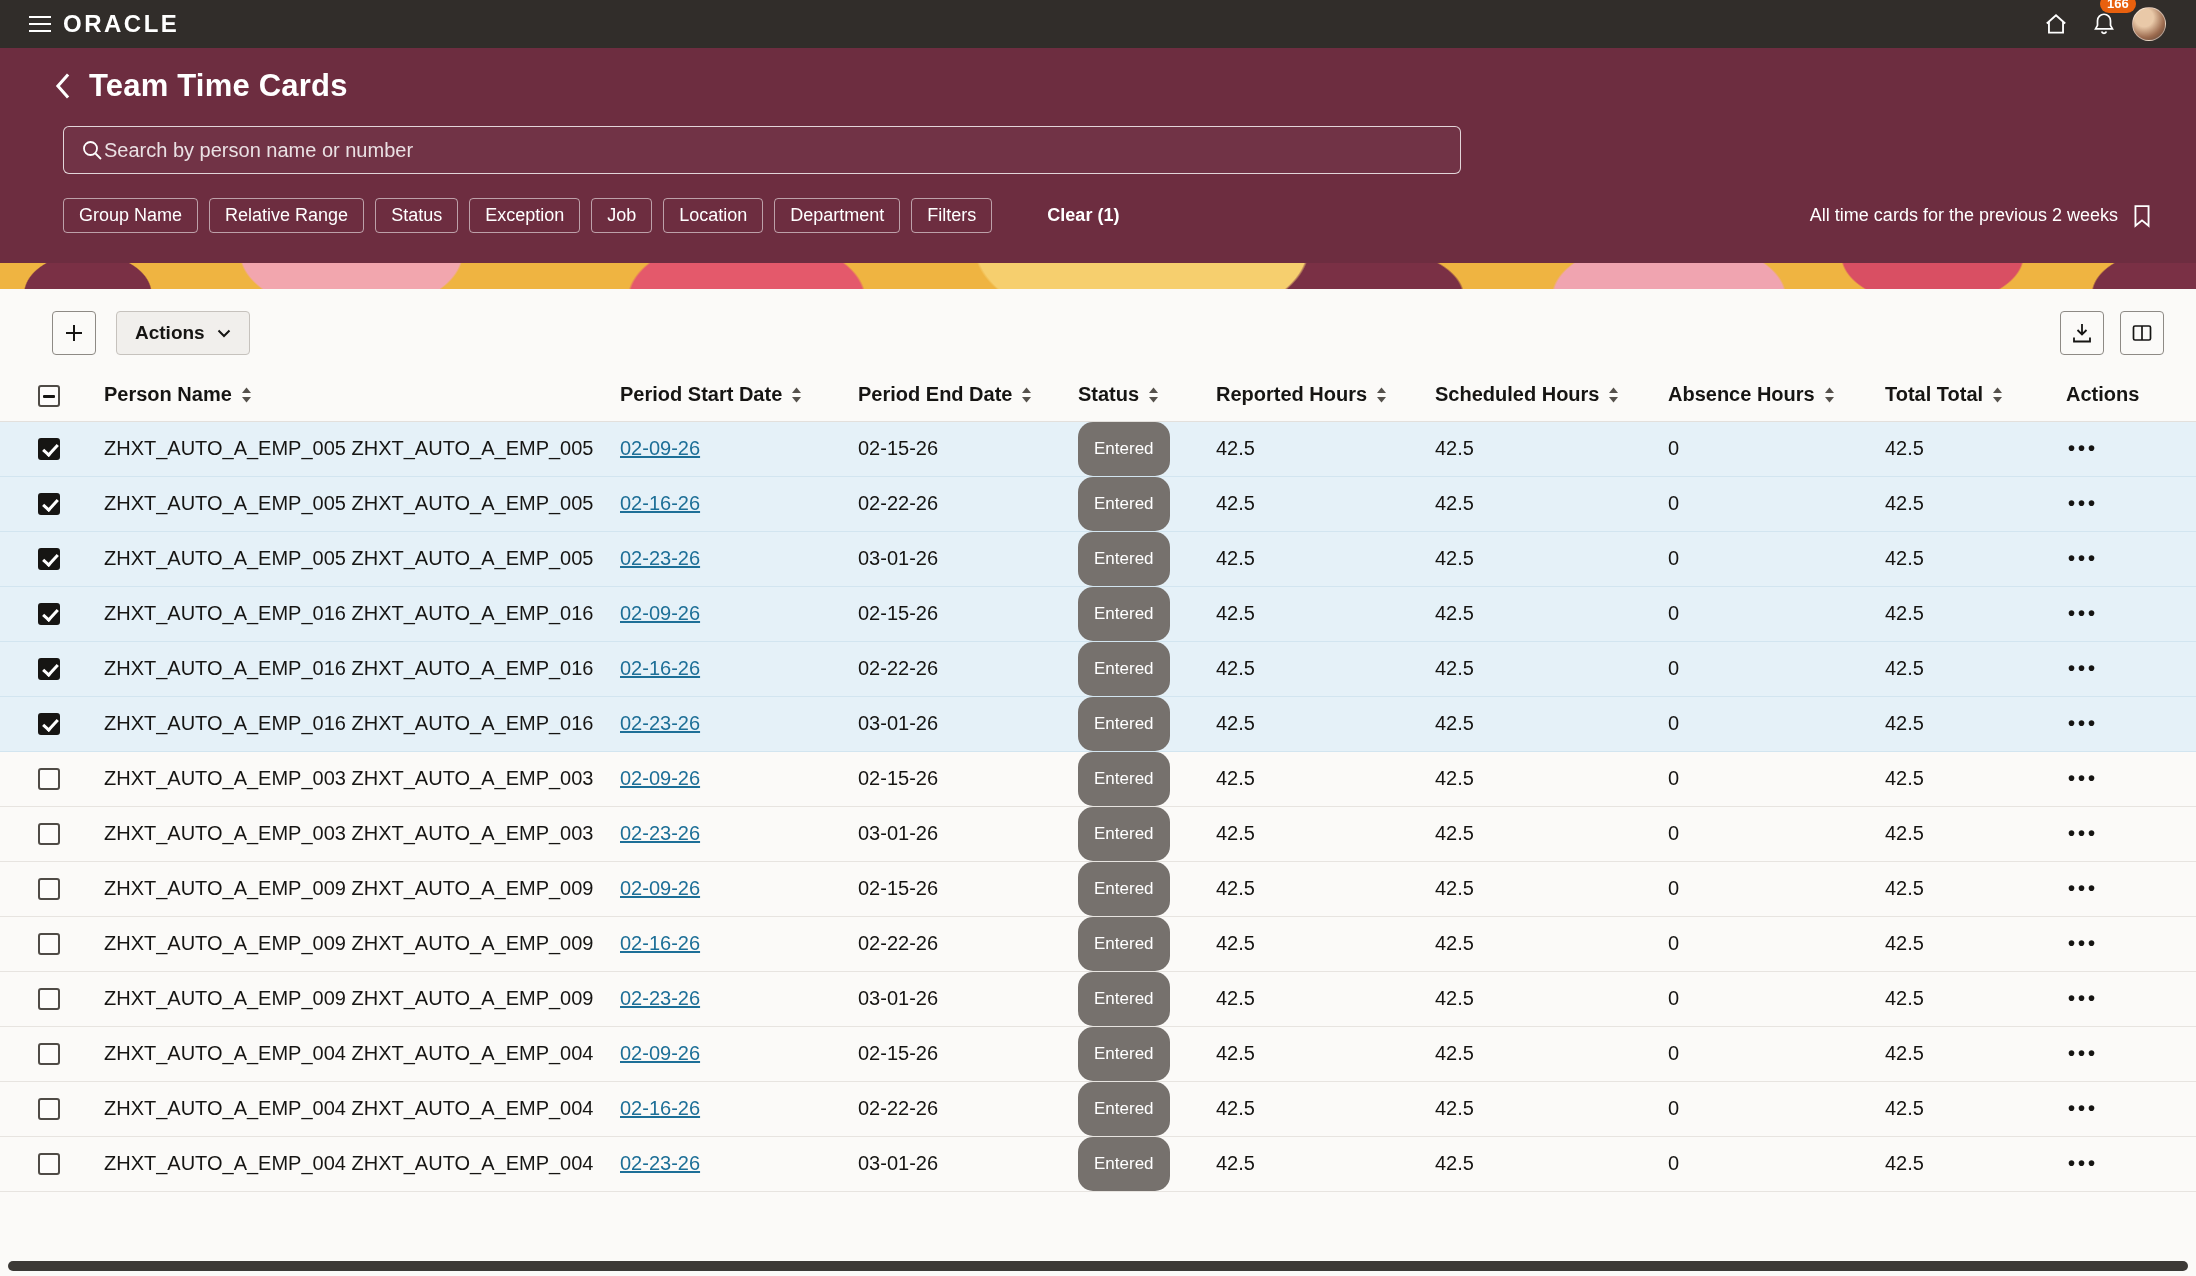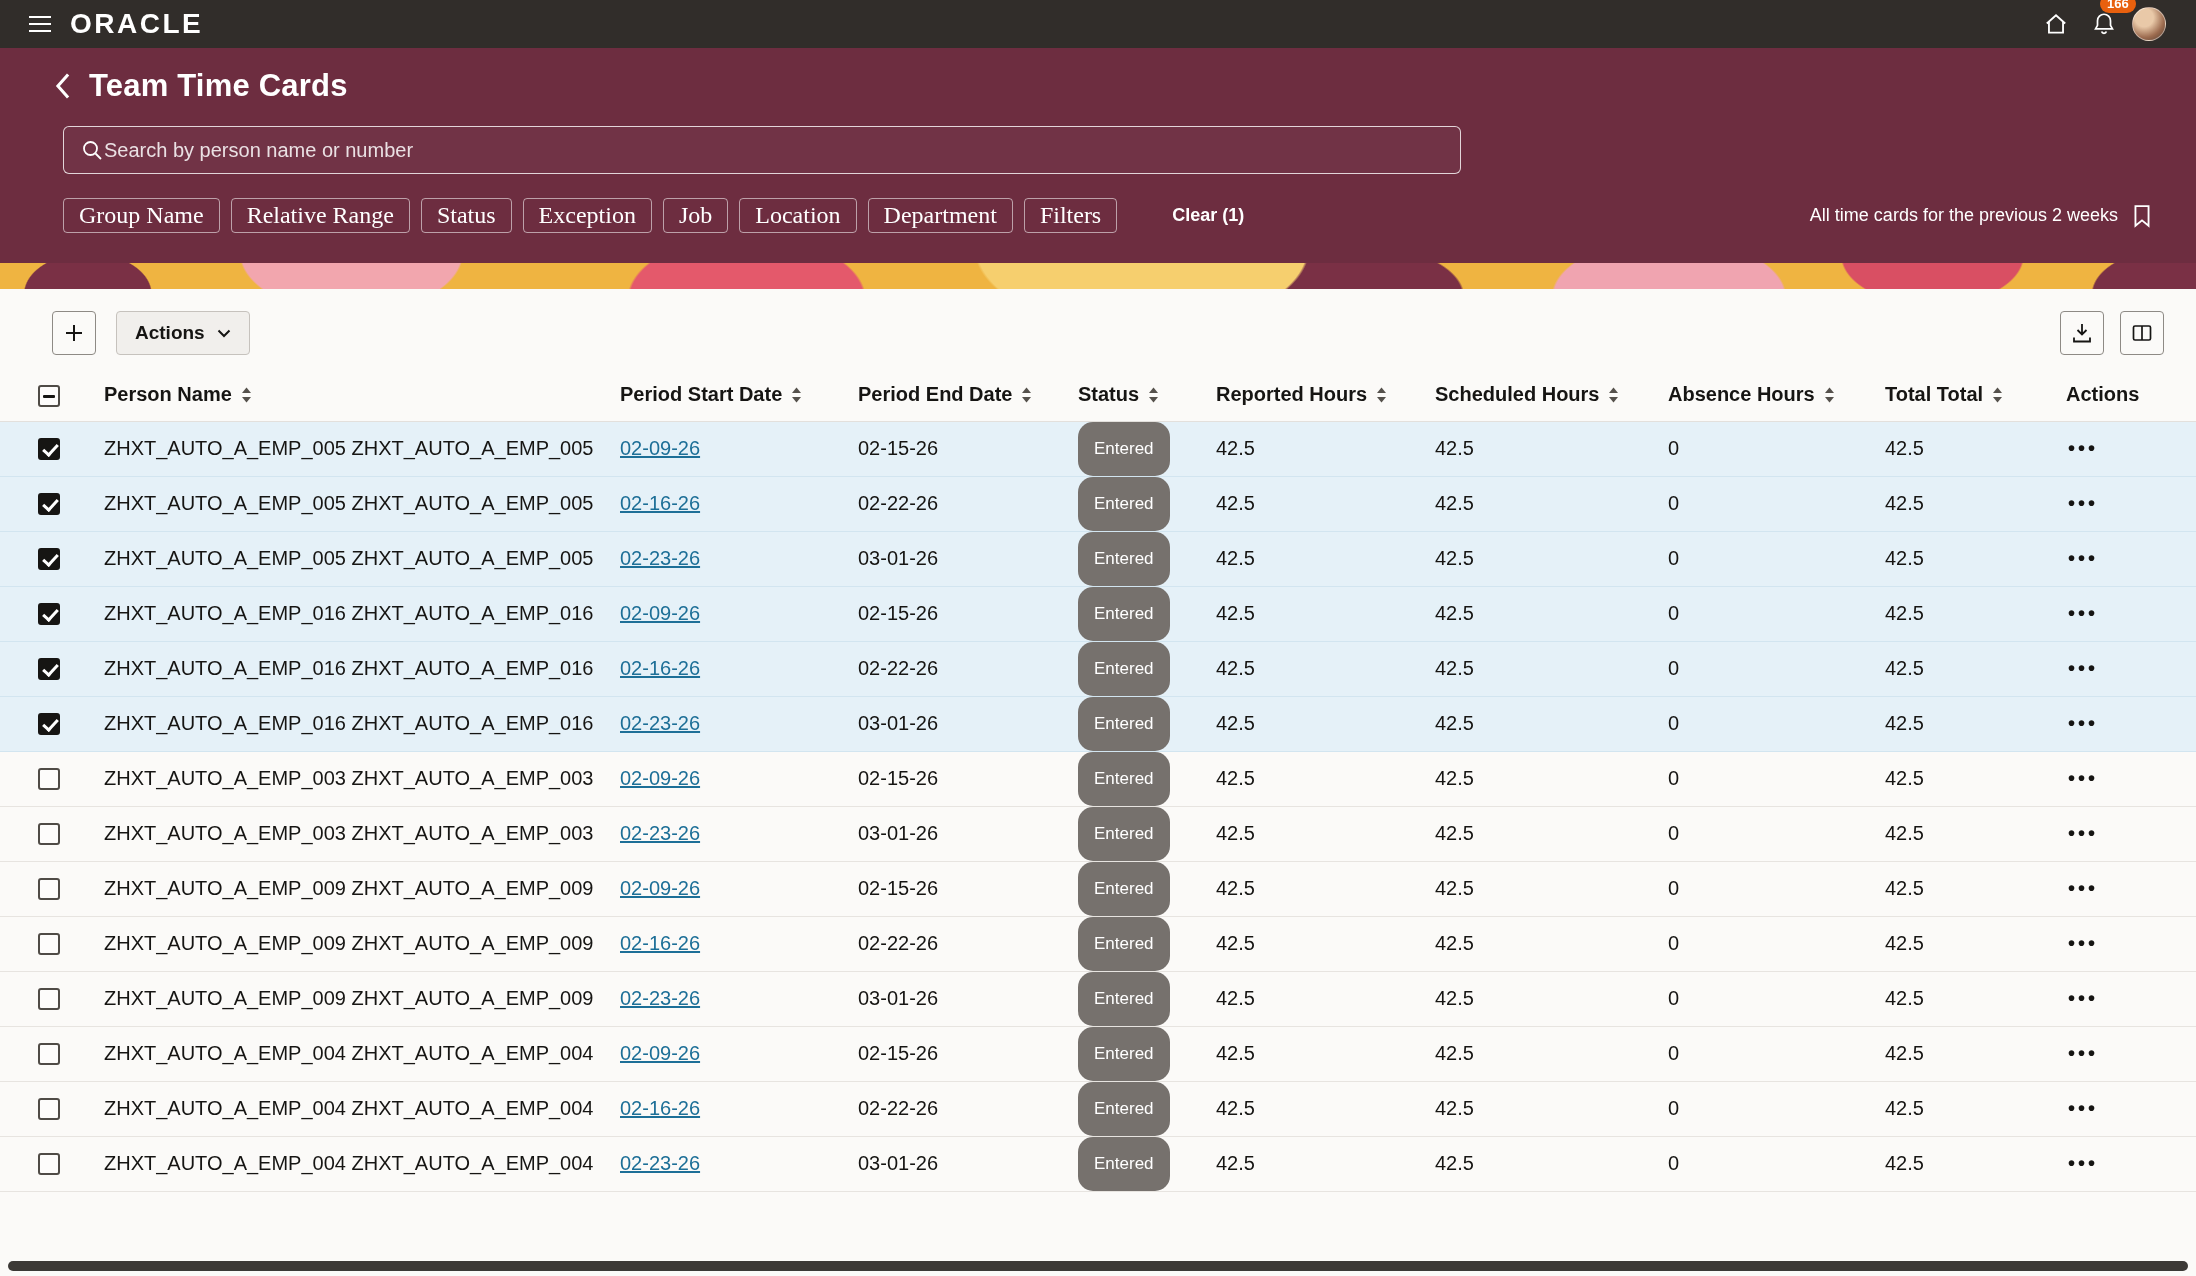--- a/index.html
+++ b/index.html
@@ -19,22 +19,22 @@
     align-items: center;
     padding: 0 30px 0 20px;
   }
   .icon-btn {
     background: transparent; border: none; cursor: pointer;
     display: flex; align-items: center; justify-content: center;
     width: 40px; height: 40px;
   }
   .burger { width: 22px; height: 2px; background: #fff; box-shadow: 0 7px 0 #fff, 0 -7px 0 #fff; display:block; }
   .brand {
-    color: #fff; font-weight: 700; font-size: 28px; letter-spacing: 2.5px;
-    margin-left: 10px;
+    color: #fff; font-weight: 700; font-size: 24px; letter-spacing: 2.5px;
+    margin-left: 3px;
   }
   .topbar-right { margin-left: auto; display: flex; align-items: center; gap: 8px; }
   .bell-wrap { position: relative; }
   .notif-badge {
     position: absolute; top: -9px; left: 16px;
     background: #e8600e; color: #fff; font-size: 13px; font-weight: 700;
     padding: 1px 7px; border-radius: 10px; line-height: 16px;
   }
   .avatar {
     width: 34px; height: 34px; border-radius: 50%;
@@ -61,21 +61,21 @@
   }
   .search-wrap input::placeholder { color: rgba(255,255,255,.85); }
 
   .chips-row {
     margin: 24px 44px 0 52px;
     display: flex; align-items: center; gap: 11px;
   }
   .chip {
     height: 35px; padding: 0 15px;
     border: 1px solid rgba(255,255,255,.55); border-radius: 4px;
-    background: transparent; color: #fff; font-size: 24px; font-family: Liberation Serif, serif;
+    background: transparent; color: #fff; font-size: 18px; font-family: Liberation Sans, sans-serif;
     display: inline-flex; align-items: center; gap: 9px; cursor: pointer; white-space: nowrap;
   }
   .chip.active { background: #fff; color: #161513; border-color: #fff; }
   .chip .chip-value { font-weight: 700; }
   .chip .chip-x { display: flex; align-items: center; background: transparent; border: none; cursor: pointer; padding: 0 0 0 4px; }
   .clear-link {
     margin-left: 44px; background: transparent; border: none; cursor: pointer;
     color: #fff; font-weight: 700; font-size: 18px; font-family: inherit;
   }
   .saved-search { margin-left: auto; display: flex; align-items: center; gap: 14px; font-size: 18px; white-space: nowrap; }

